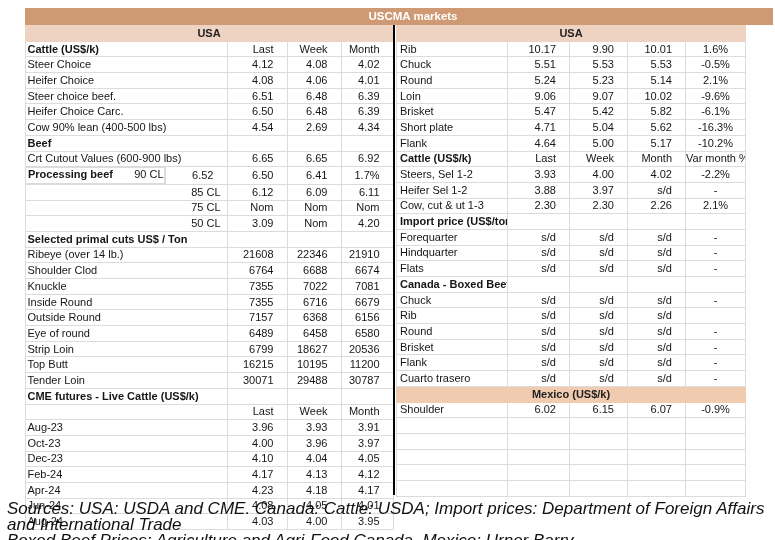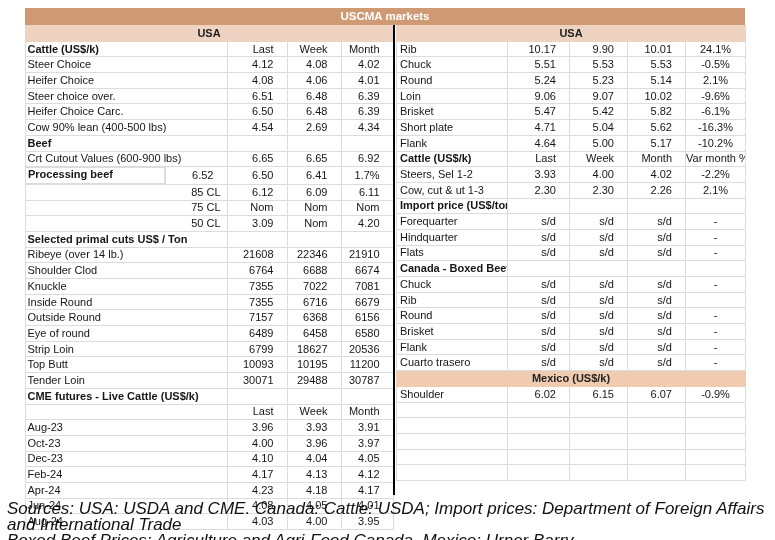--- a/index.html
+++ b/index.html
@@ -1,34 +1,34 @@
 <!DOCTYPE html>
 <html style="--title-band: #cf9974; --band: #eed3c3; --band-mexico: #f0cbb0;"><head>
 <meta charset="utf-8">
 <style>
   html,body{margin:0;padding:0;background:#fff;}
   #page{position:relative;width:775px;height:540px;background:#fff;overflow:hidden;
         font-family:"Liberation Sans","DejaVu Sans",sans-serif;font-size:11px;color:#161616;}
   #title-band{position:absolute;left:25px;top:8px;width:720px;height:17px;
         background:var(--title-band);color:#fff;font-weight:bold;text-align:center;
-        line-height:17px;font-size:11.5px;}
+        line-height:17px;font-size:11.5px;padding-left:28px;}
   #divider{position:absolute;left:393px;top:25px;width:2px;height:470px;background:#000;}
   table{border-collapse:collapse;table-layout:fixed;position:absolute;top:25px;}
   #left-table{left:5px;width:388px;}
   #right-table{left:396px;width:349px;}
   td{height:14.7px;line-height:13px;padding:0;white-space:nowrap;overflow:hidden;
      border:1px solid #dcdcdc;font-size:11px;}
   td.notch{border:none;background:#fff;}
   .lbl{text-align:left;padding-left:2px;}
   #right-table .lbl{padding-left:3px;}
   .b{font-weight:bold;}
   .ra{text-align:right;padding-right:6px;}
   .num{text-align:right;padding-right:13px;}
   .var{text-align:center;}
-  .split{display:flex;justify-content:space-between;flex-direction:column;}
+  .split{display:flex;justify-content:space-between;}
   .split .l1{font-weight:bold;}
   td.band{background:var(--band);text-align:center;font-weight:bold;color:#222;border-color:var(--band);}
   td.band.mexico{background:var(--band-mexico);border-color:var(--band-mexico);}
   #sources{position:absolute;left:7px;top:501px;font-style:italic;font-size:17px;color:#111;line-height:16px;}
 </style>
 </head>
 <body>
 
 <div id="page">
   <div id="title-band">
@@ -68,21 +68,21 @@
         <tr>
           <td class="notch"></td>
           <td colspan="2" class="lbl ">Heifer Choice</td>
           <td class="num">4.08</td>
           <td class="num">4.06</td>
           <td class="num">4.01</td>
           <td class="var">1.8%</td>
         </tr>
         <tr>
           <td class="notch"></td>
-          <td colspan="2" class="lbl ">Steer choice over.</td>
+          <td colspan="2" class="lbl ">Steer choice beef.</td>
           <td class="num">6.51</td>
           <td class="num">6.48</td>
           <td class="num">6.39</td>
           <td class="var">1.9%</td>
         </tr>
         <tr>
           <td class="notch"></td>
           <td colspan="2" class="lbl ">Heifer Choice Carc.</td>
           <td class="num">6.50</td>
           <td class="num">6.48</td>
@@ -208,21 +208,21 @@
           <td class="notch"></td>
           <td colspan="2" class="lbl ">Strip Loin</td>
           <td class="num">6799</td>
           <td class="num">18627</td>
           <td class="num">20536</td>
           <td class="var">-66.9%</td>
         </tr>
         <tr>
           <td class="notch"></td>
           <td colspan="2" class="lbl ">Top Butt</td>
-          <td class="num">10093</td>
+          <td class="num">16215</td>
           <td class="num">10195</td>
           <td class="num">11200</td>
           <td class="var">-9.9%</td>
         </tr>
         <tr>
           <td class="notch"></td>
           <td colspan="2" class="lbl ">Tender Loin</td>
           <td class="num">30071</td>
           <td class="num">29488</td>
           <td class="num">30787</td>
@@ -315,21 +315,21 @@
     </colgroup>
     <tbody>
         <tr>
           <td colspan="5" class="band ">USA</td>
         </tr>
         <tr>
           <td class="lbl ">Rib</td>
           <td class="num">10.17</td>
           <td class="num">9.90</td>
           <td class="num">10.01</td>
-          <td class="var">24.1%</td>
+          <td class="var">1.6%</td>
         </tr>
         <tr>
           <td class="lbl ">Chuck</td>
           <td class="num">5.51</td>
           <td class="num">5.53</td>
           <td class="num">5.53</td>
           <td class="var">-0.5%</td>
         </tr>
         <tr>
           <td class="lbl ">Round</td>
@@ -372,20 +372,27 @@
           <td class="num">Week</td>
           <td class="num">Month</td>
           <td class="var">Var month %</td>
         </tr>
         <tr>
           <td class="lbl ">Steers, Sel 1-2</td>
           <td class="num">3.93</td>
           <td class="num">4.00</td>
           <td class="num">4.02</td>
           <td class="var">-2.2%</td>
+        </tr>
+        <tr>
+          <td class="lbl ">Heifer Sel 1-2</td>
+          <td class="num">3.88</td>
+          <td class="num">3.97</td>
+          <td class="num">s/d</td>
+          <td class="var">-</td>
         </tr>
         <tr>
           <td class="lbl ">Cow, cut &amp; ut 1-3</td>
           <td class="num">2.30</td>
           <td class="num">2.30</td>
           <td class="num">2.26</td>
           <td class="var">2.1%</td>
         </tr>
         <tr>
           <td class="lbl b ">Import price (US$/ton, frozen, boneless )</td>

